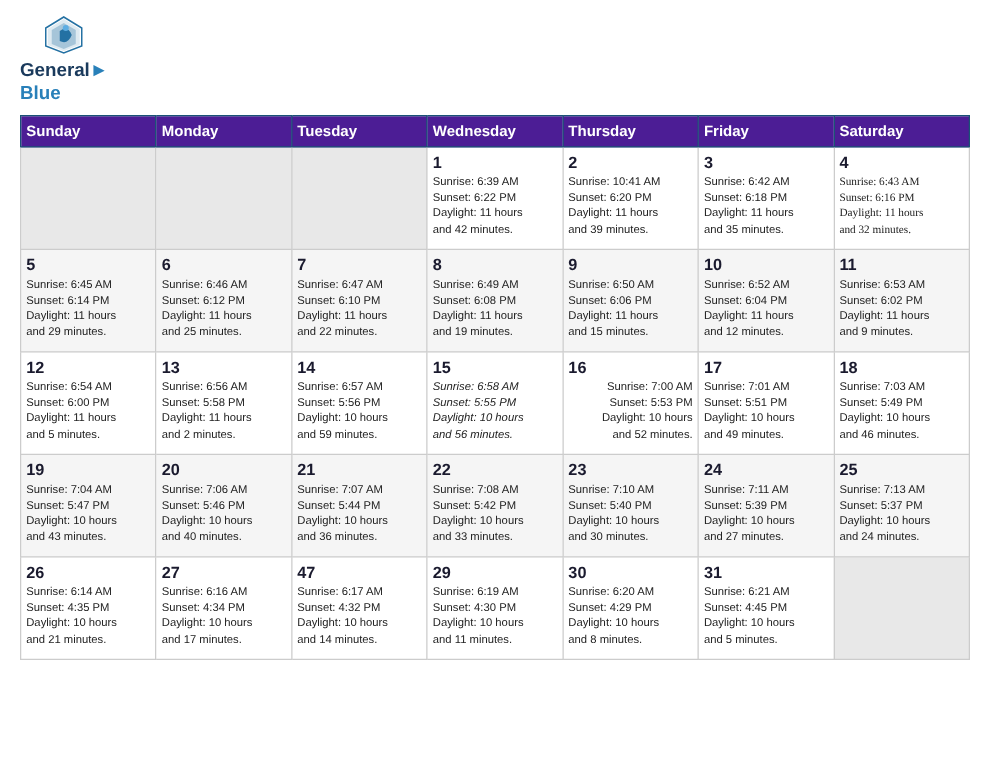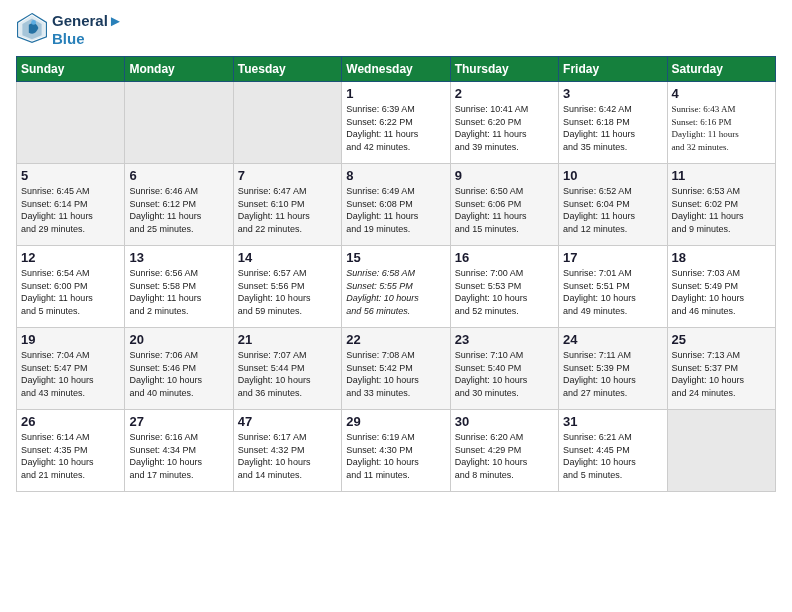--- a/index.html
+++ b/index.html
@@ -15,22 +15,23 @@
       padding: 12px 16px 8px 16px;
     }
     .header {
       display: flex;
       align-items: flex-start;
       justify-content: space-between;
       margin-bottom: 8px;
     }
     .logo {
       display: flex;
-      align-items: flex-start;
+      align-items: center;
       gap: 4px;
+      flex-direction: column;
     }
     .logo-icon {
       width: 32px;
       height: 32px;
     }
     .title-block {
       text-align: right;
     }
     .month-title {
       font-size: 32px;
@@ -40,21 +41,21 @@
     .location {
       font-size: 14px;
       color: #333;
     }
     table {
       width: 100%;
       border-collapse: collapse;
       table-layout: fixed;
     }
     thead tr th {
-      background-color: #15803d;
+      background-color: #4c1d95;
       color: #fff;
       font-size: 12px;
       font-weight: bold;
       padding: 5px 4px;
       text-align: left;
       border: 1px solid #1a5276;
     }
     tbody tr td {
       border: 1px solid #ccc;
       vertical-align: top;
@@ -228,21 +229,21 @@
           </td>
           <td>
             <span class="day-num">15</span>
             <div class="day-info" style="white-space: pre-line; font-style: italic;">Sunrise: 6:58 AM
 Sunset: 5:55 PM
 Daylight: 10 hours
 and 56 minutes.</div>
           </td>
           <td>
             <span class="day-num">16</span>
-            <div class="day-info" style="white-space: pre-line;">Sunrise: 7:00 AM
+            <div class="day-info" style="white-space: pre-line; text-align: right;">Sunrise: 7:00 AM
 Sunset: 5:53 PM
 Daylight: 10 hours
 and 52 minutes.</div>
           </td>
           <td>
             <span class="day-num">17</span>
             <div class="day-info" style="white-space: pre-line;">Sunrise: 7:01 AM
 Sunset: 5:51 PM
 Daylight: 10 hours
 and 49 minutes.</div>

